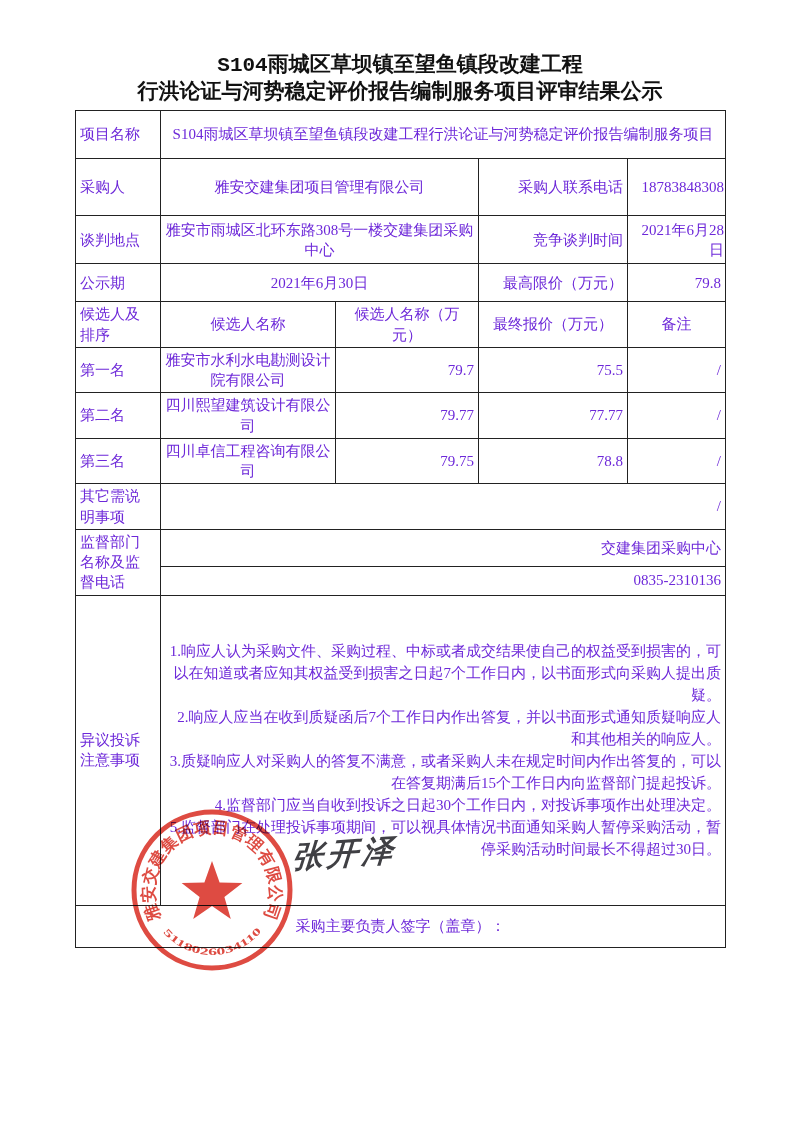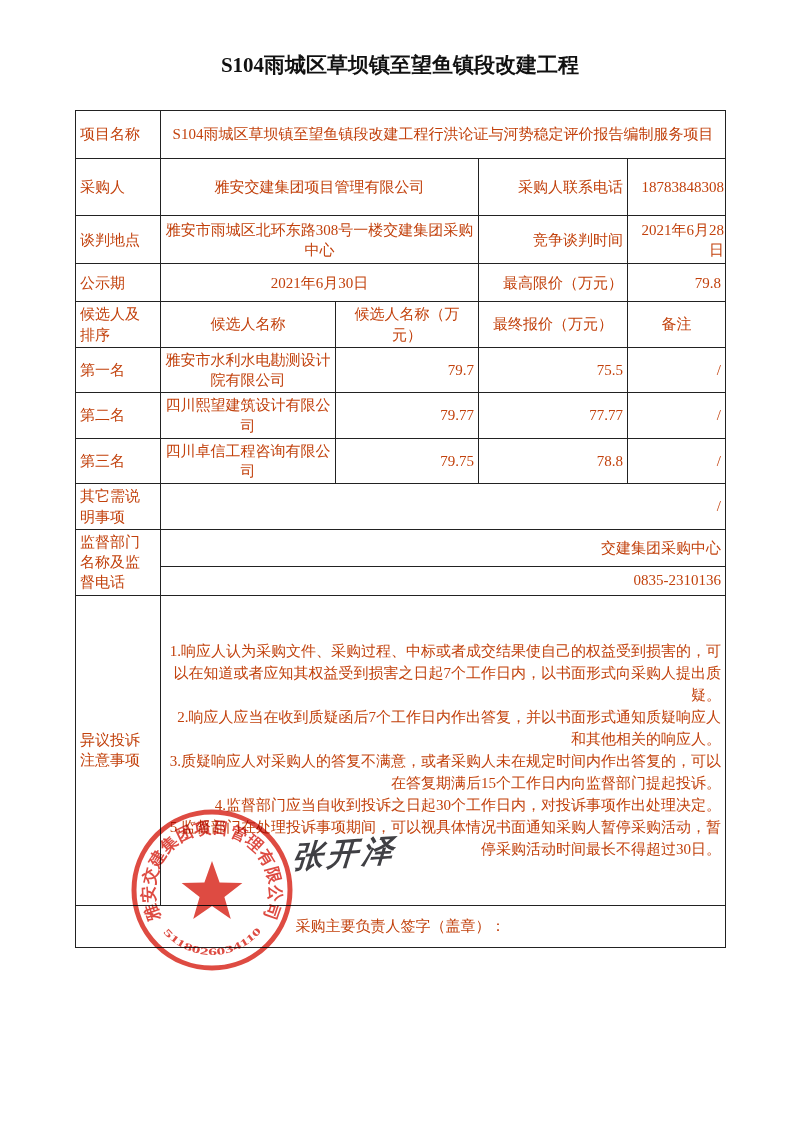--- a/index.html
+++ b/index.html
@@ -3,26 +3,26 @@
 <meta charset="utf-8">
 <style>
   html,body{margin:0;padding:0;}
   body{
     width:800px;height:1130px;background:#ffffff;position:relative;
     font-family:"Liberation Serif","DejaVu Serif",serif;color:#1c1c1c;
     -webkit-font-smoothing:antialiased;
   }
   .page{position:absolute;inset:0;overflow:hidden;}
   .doc-title{position:absolute;top:52px;left:0;width:800px;text-align:center;
-    font-weight:bold;font-size:21px;line-height:27px;color:#111;}
+    font-weight:bold;font-size:21px;line-height:27px;color:#111;font-family:Liberation Mono, monospace;}
   table.main{position:absolute;left:75px;top:110px;width:650px;
     border-collapse:collapse;table-layout:fixed;}
   table.main td{
     border:1.5px solid #222;font-size:15px;line-height:1.35;
-    padding:2px 4px;vertical-align:middle;color:#c2410c;
+    padding:2px 4px;vertical-align:middle;color:#6d28d9;
     word-break:break-all;overflow:hidden;
   }
   td.lab{white-space:pre-line;text-align:left;padding-left:3px;}
   td.c{text-align:right;}
   td.l{text-align:center;}
   td.hdr{text-align:center;white-space:pre-line;}
   td.notice-cell{padding:8px 10px;vertical-align:middle;}
   .notice-text{white-space:pre-wrap;line-height:1.47;text-align:right;}
   td.sign-cell{text-align:center;padding-left:3px;font-size:15px;}
   .signature{
@@ -33,20 +33,21 @@
   .stamp{position:absolute;left:127px;top:805px;width:170px;height:170px;
     mix-blend-mode:multiply;opacity:.87;pointer-events:none;}
 </style>
 </head>
 <body>
 
 <div class="page">
 
   <div class="doc-title">
     <div>S104雨城区草坝镇至望鱼镇段改建工程</div>
+    <div>行洪论证与河势稳定评价报告编制服务项目评审结果公示</div>
   </div>
 
   <table class="main">
     <colgroup>
       <col style="width:85px">
         <col style="width:175px">
         <col style="width:143px">
       <col style="width:149px">
         <col style="width:98px">
     </colgroup>

